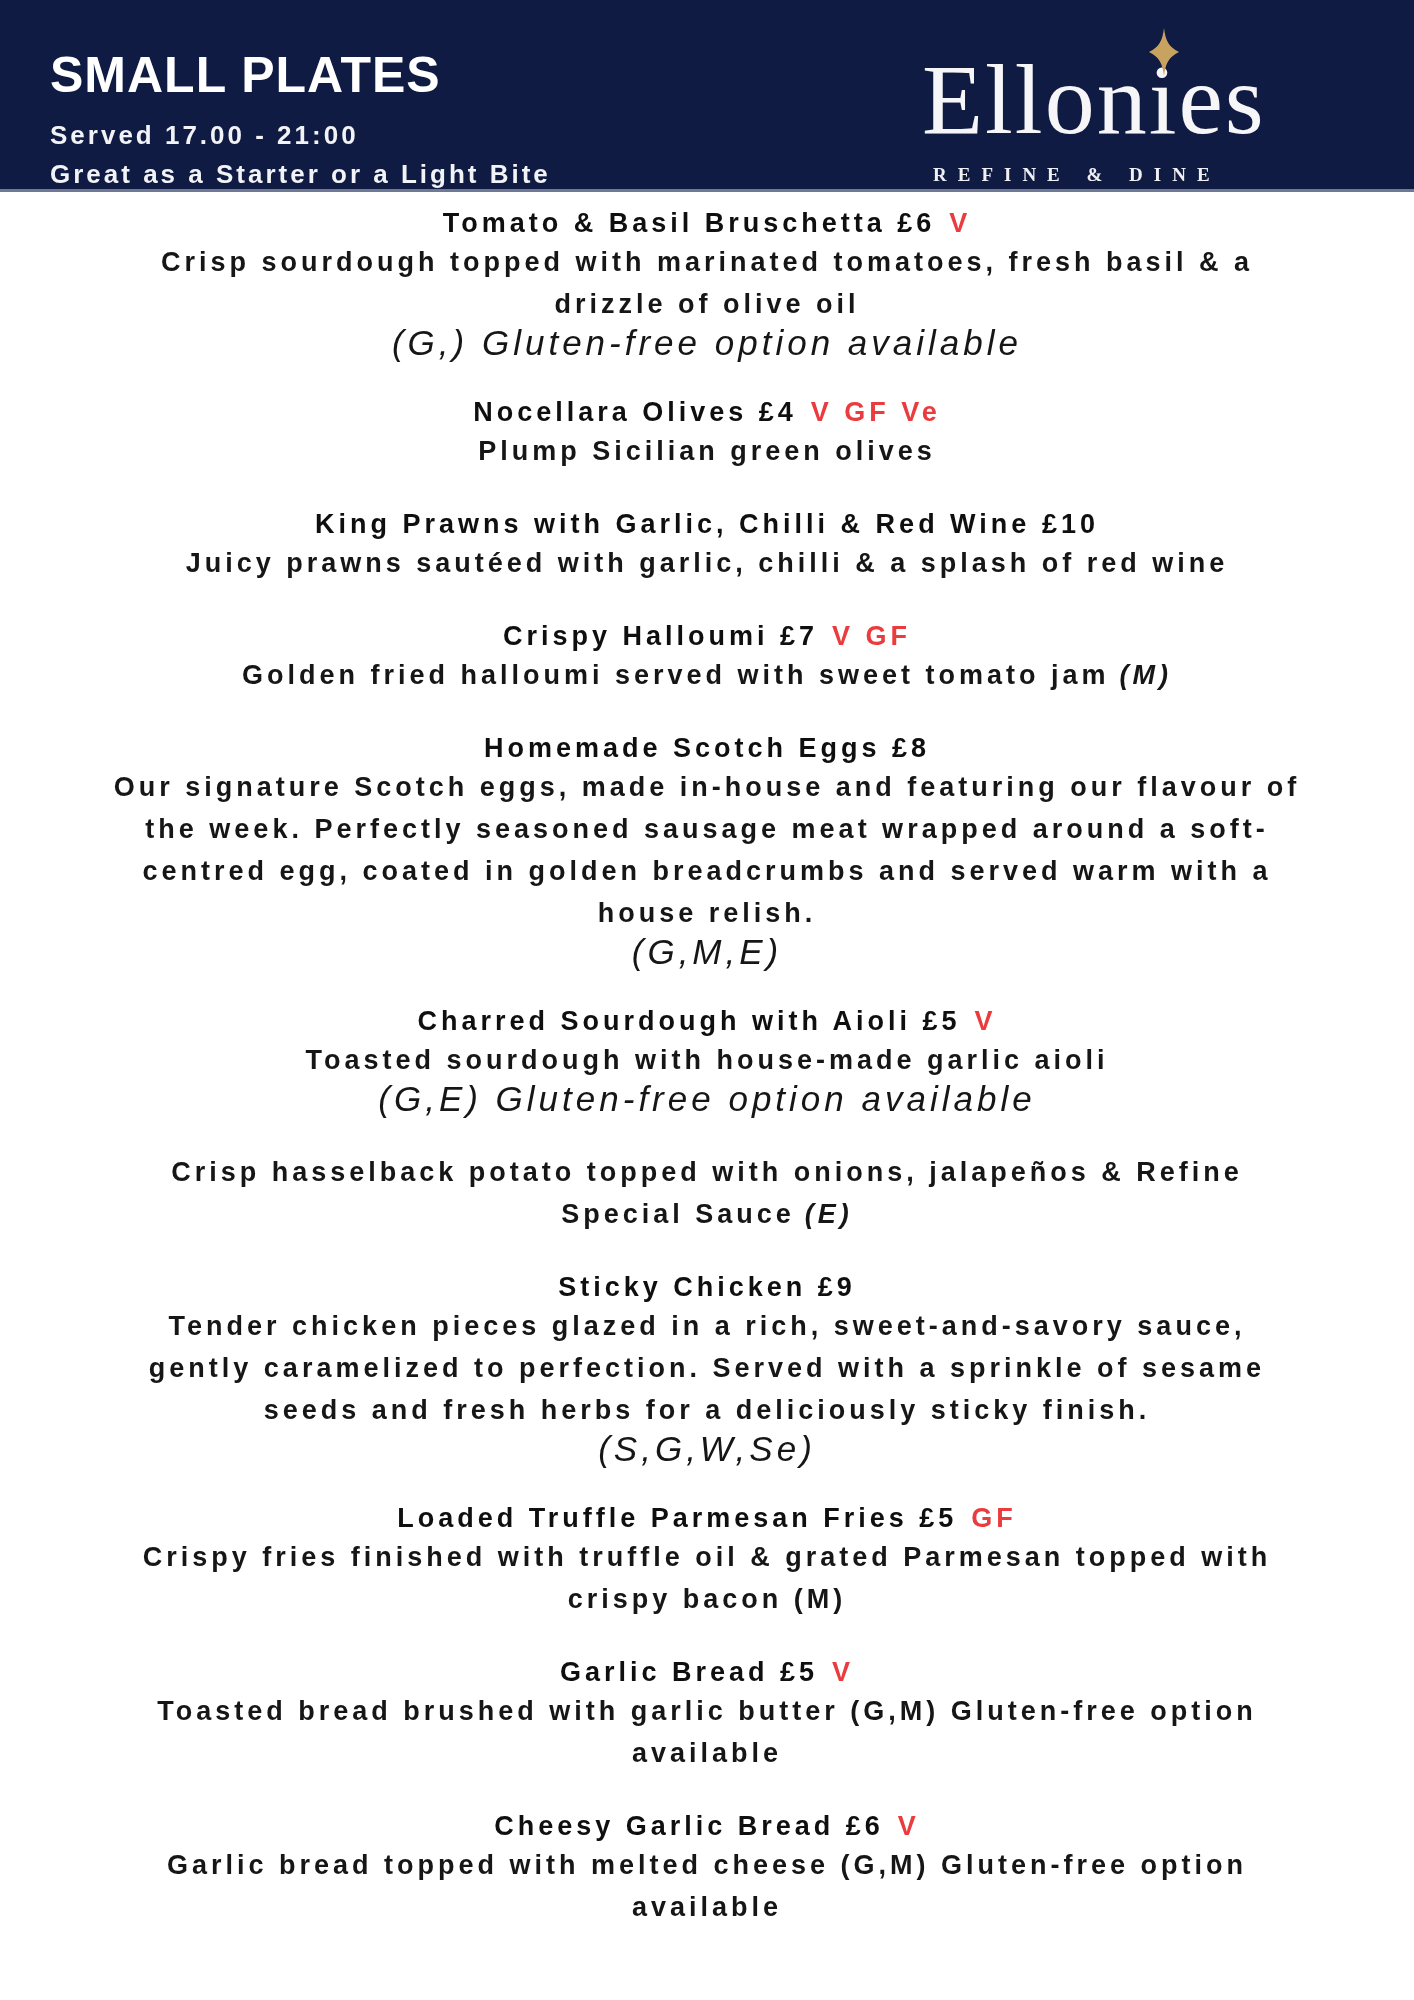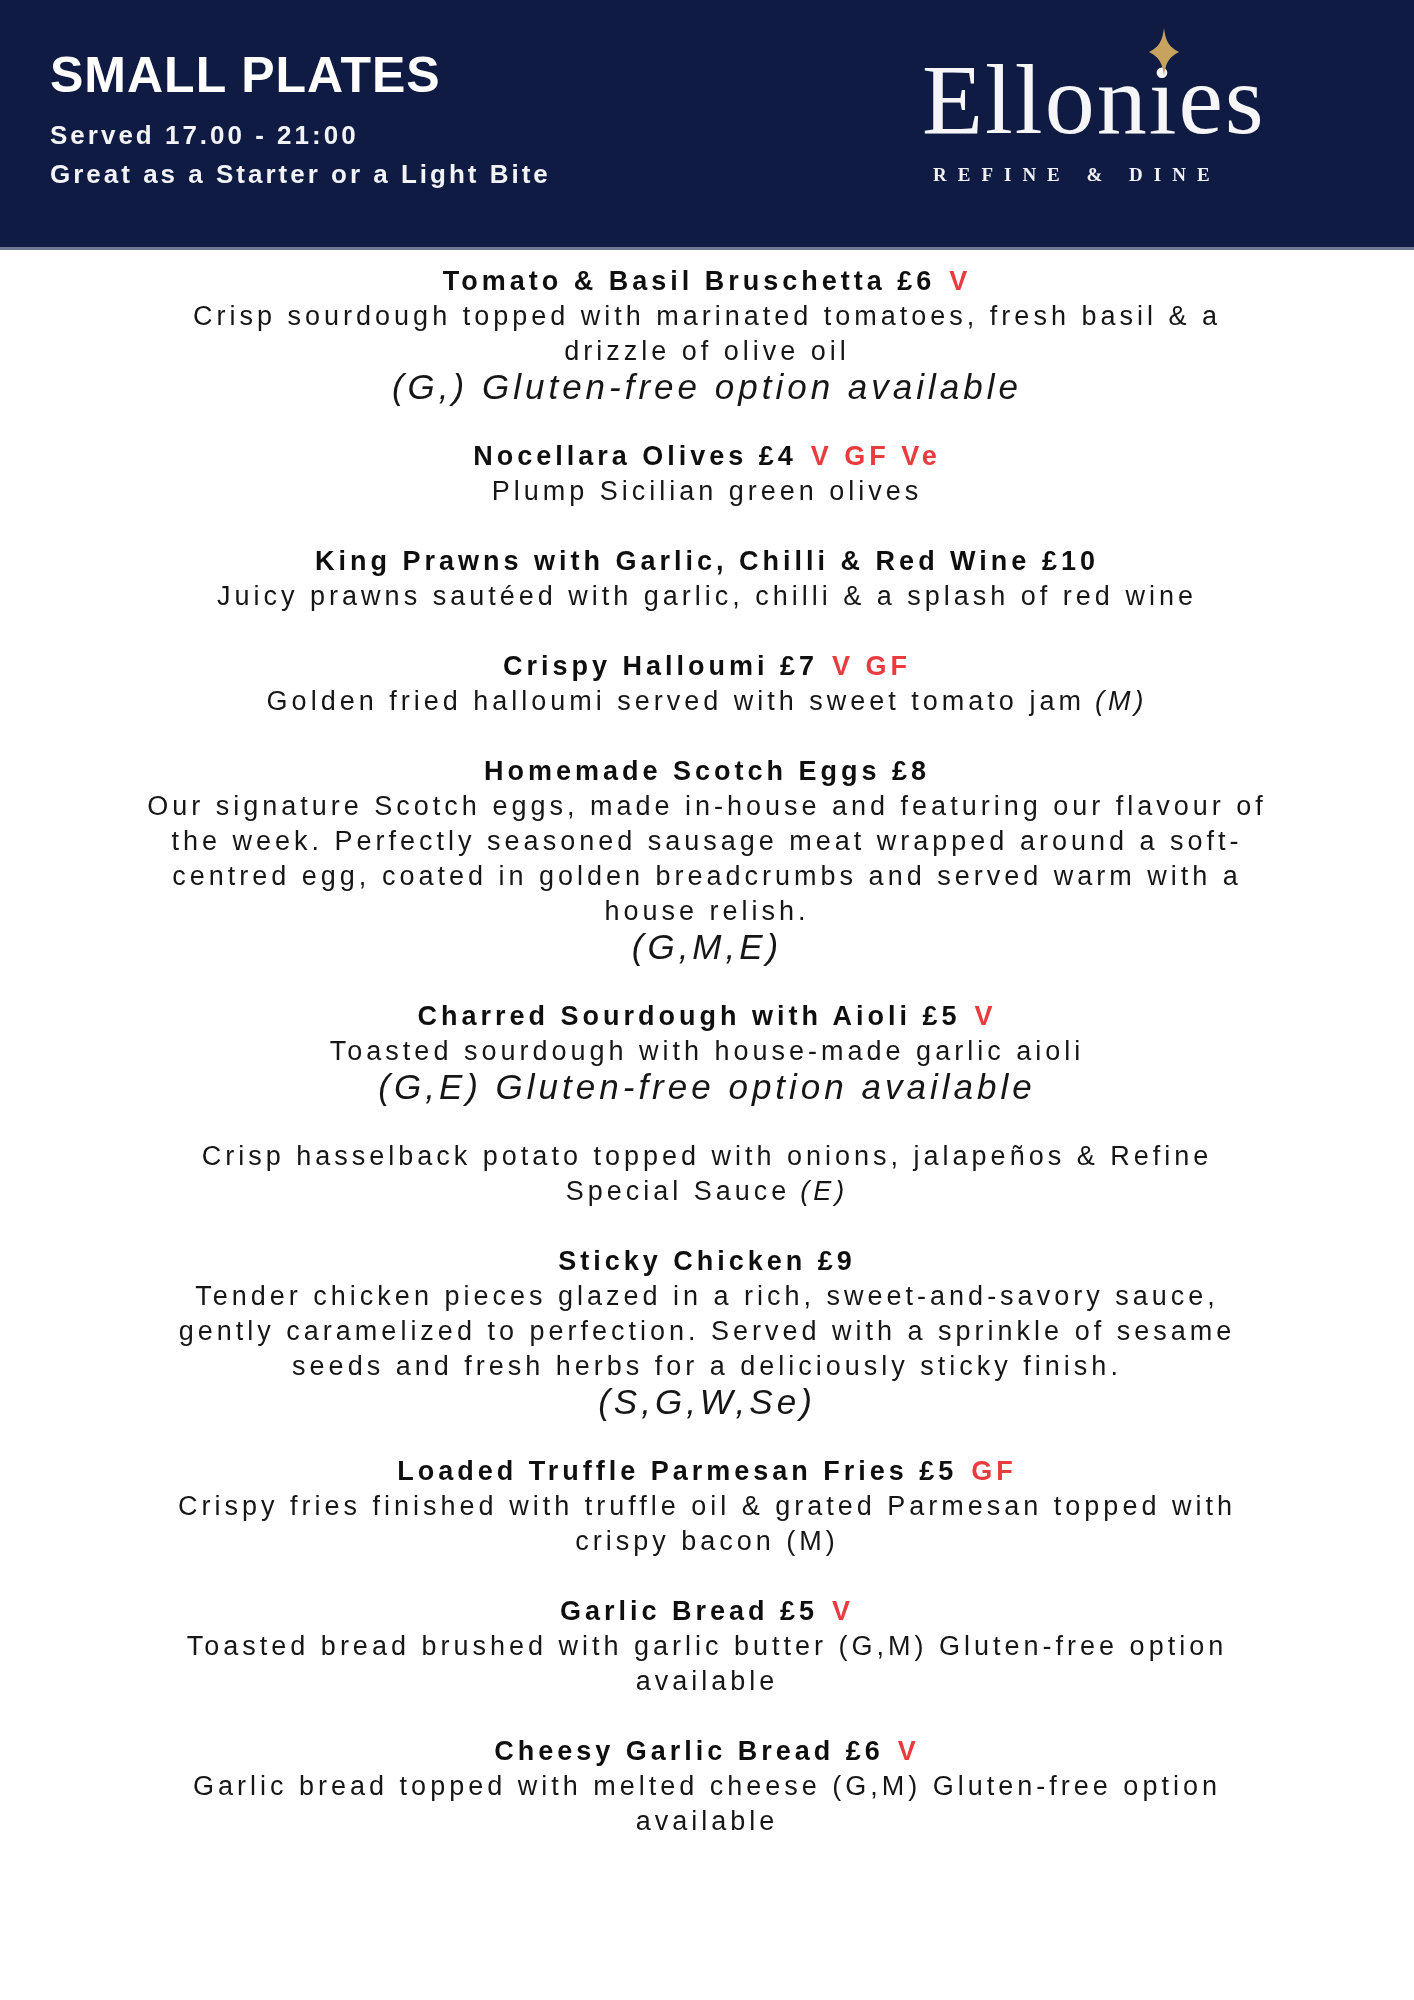--- a/index.html
+++ b/index.html
@@ -3,21 +3,21 @@
 <meta charset="utf-8">
 <style>
   * { margin:0; padding:0; box-sizing:border-box; }
   html, body { background:#ffffff; }
   body {
     width:1414px; height:2000px; overflow:hidden; position:relative;
     font-family:"Liberation Sans", sans-serif; color:#161616;
   }
   
   .header {
-    position:relative; height:250px;
+    position:relative; height:192px;
     background:var(--band,#0f1b42);
     border-bottom:3px solid var(--band-border,#6f7994);
   }
   .header-left { position:absolute; left:50px; top:46px; color:#ffffff; }
   .header-title {
     font-size:50px; font-weight:bold; letter-spacing:1px; line-height:58px;
   }
   .header-sub {
     font-size:26px; font-weight:bold; letter-spacing:3px; line-height:39px; color:#f2f3f6;
   }
@@ -32,21 +32,21 @@
   .star { position:absolute; left:50%; margin-left:-15px; top:-16px; width:30px; height:48px; }
   .brand-sub {
     margin-top:14px; font-family:"Liberation Serif", serif;
     font-size:19px; font-weight:bold; letter-spacing:11px; padding-left:11px; color:#f0f0f3;
   }
   
   .menu { width:1360px; margin:0 auto; padding-top:14px; text-align:center; }
   .item { margin-bottom:35px; }
   .item-title { font-size:27px; font-weight:bold; letter-spacing:4px; line-height:35px; color:#0f0f0f; }
   .item-title .tags { color:var(--tag,#ea3b3e); margin-left:14px; }
-  .item-desc { font-size:27px; letter-spacing:4px; line-height:35px; }
+  .item-desc { font-size:27px; letter-spacing:4px; line-height:42px;font-weight:bold; }
   .item-desc .d { white-space:pre-line; }
   .item-desc .di { margin-left:10px; font-style:italic; }
   .item-note { font-size:35px; letter-spacing:4px; line-height:35px; font-style:italic; }
 </style>
 </head>
 <body>
 
 <div class="header">
   <div class="header-left">
     <div class="header-title">SMALL PLATES</div>

